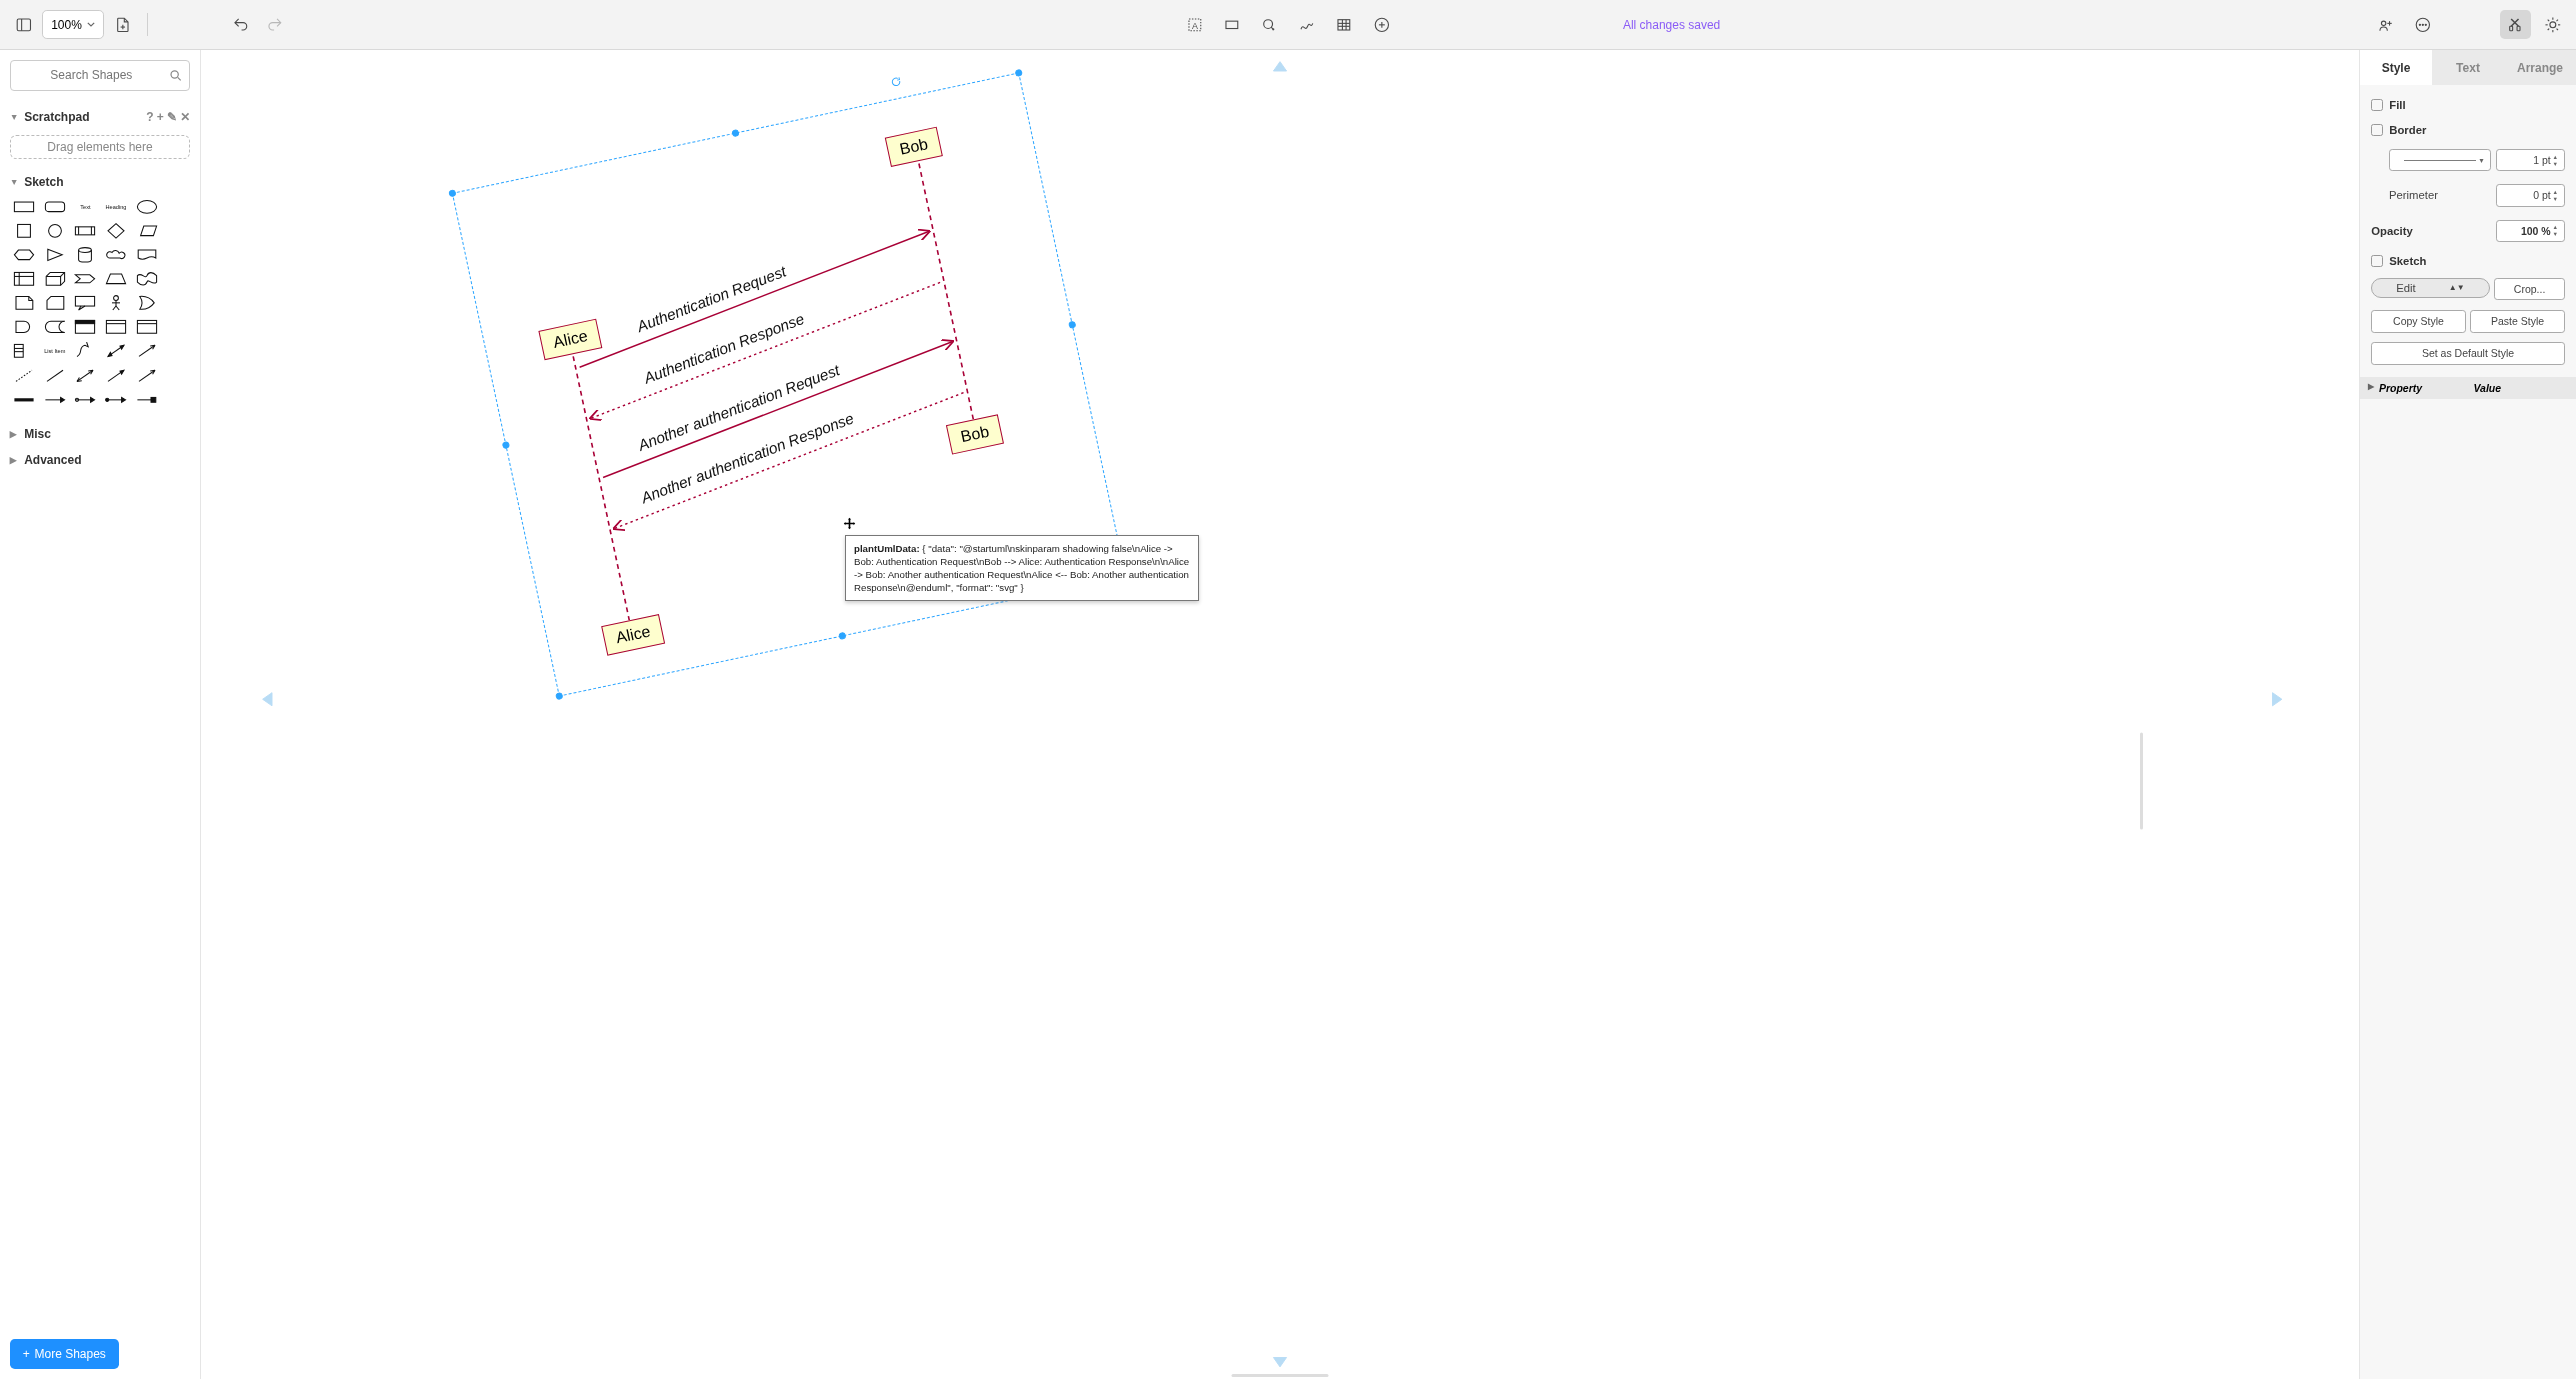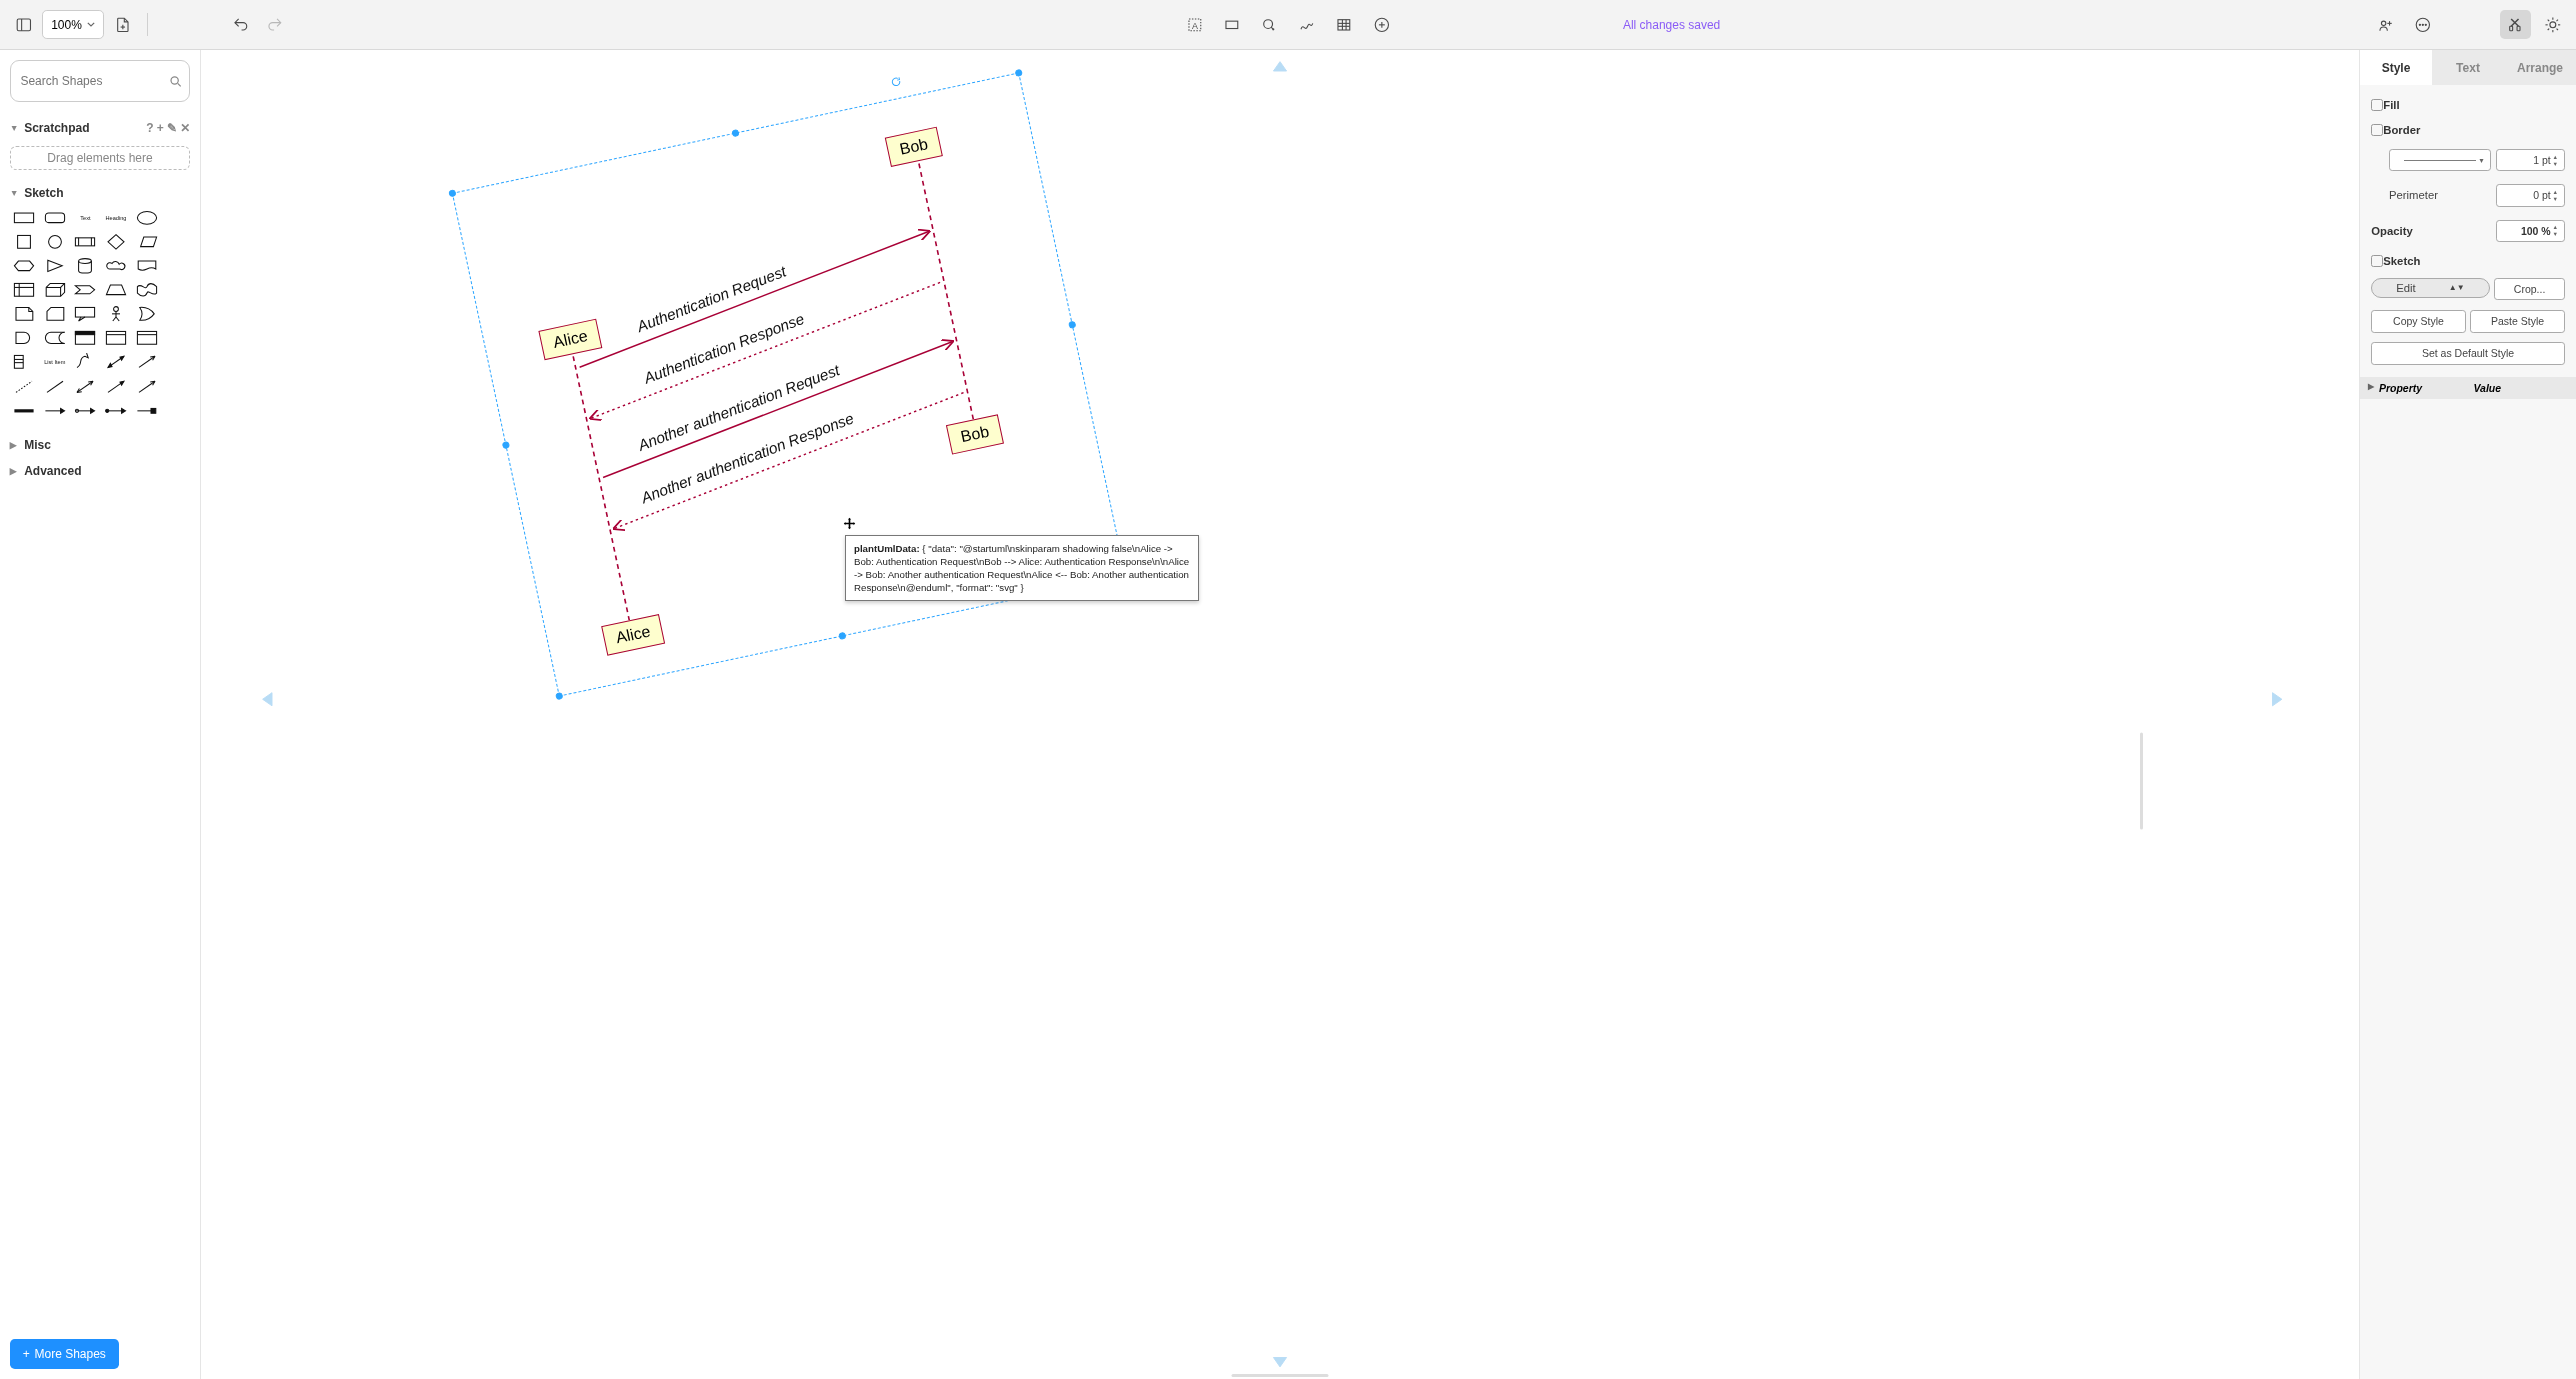--- a/index.html
+++ b/index.html
@@ -28,22 +28,22 @@
 }
 
 .main { flex: 1; display: flex; min-height: 0; }
 
 .left-panel {
   width: 201px; background: #fff; border-right: 0.8px solid #e5e5e5;
   display: flex; flex-direction: column; overflow-y: auto;
 }
 .search-wrap { padding: 9.7px; }
 .search-box {
-  width: 100%; height: 42px; border: 0.8px solid #ccc; border-radius: 9px; padding: 0 27px 0 9.7px;
-  font-size: 12px; color: #555; position: relative;
+  width: 100%; height: 31px; border: 0.8px solid #ccc; border-radius: 4px; padding: 0 27px 0 9.7px;
+  font-size: 12px; color: #555; position: relative; text-align: center;
 }
 .search-container { position: relative; }
 .search-container svg { position: absolute; right: 8px; top: 50%; transform: translateY(-50%); width: 14.5px; height: 14.5px; stroke: #888; fill: none; stroke-width: 2; }
 
 .panel-section { padding: 6.4px 9.7px; }
 .section-header {
   display: flex; align-items: center; gap: 4.8px; font-weight: 600; font-size: 12px; color: #333;
   cursor: pointer; padding: 3.2px 0;
 }
 .section-header .chev { font-size: 8.9px; color: #888; width: 9.7px; }
@@ -135,21 +135,21 @@
   display: flex; height: 35px;
 }
 .tab {
   flex: 1; display: flex; align-items: center; justify-content: center;
   font-size: 12px; font-weight: 700; color: #888; cursor: pointer;
   background: #eaeaea;
 }
 .tab.active { background: #fff; color: #333; }
 .prop-body { padding: 8px 11.3px; font-size: 11.3px; color: #444; }
 .prop-row {
-  display: flex; align-items: center; padding: 6.4px 0; gap: 0;
+  display: flex; align-items: center; padding: 6.4px 0; gap: 6px;
 }
 .prop-row.strong { font-weight: 700; color: #333; }
 .check { width: 12px; height: 12px; border: 0.8px solid #999; border-radius: 2.4px; cursor: pointer; flex-shrink: 0; }
 .line-style-sel {
   flex: 1; height: 22.5px; border: 0.8px solid #aaa; border-radius: 3.2px; background: #fff;
   display: flex; align-items: center; justify-content: center; cursor: pointer; position: relative;
 }
 .line-style-sel svg { width: 72px; height: 0.8px; }
 .line-style-sel .caret { position: absolute; right: 6.4px; font-size: 8px; color: #666; }
 .num-input {

